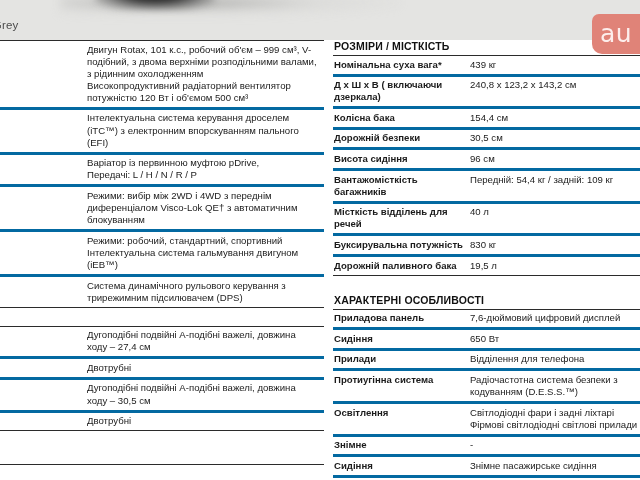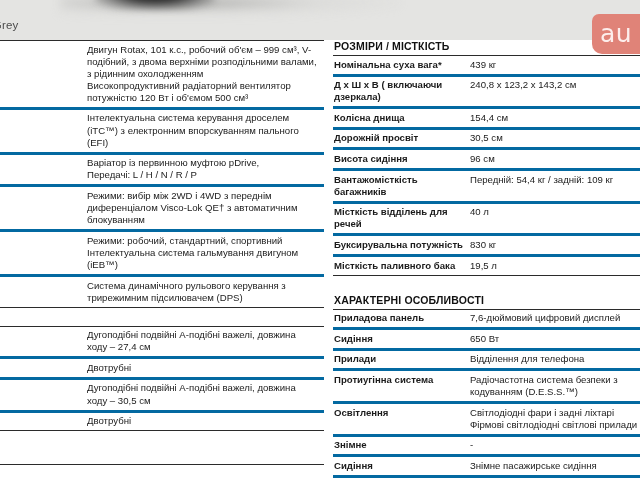--- a/index.html
+++ b/index.html
@@ -158,45 +158,45 @@
           <tbody>
             <tr class="thick">
               <td class="k">Номінальна суха вага*</td>
               <td class="v">439 кг</td>
             </tr>
             <tr>
               <td class="k">Д x Ш x В ( включаючи дзеркала)</td>
               <td class="v">240,8 x 123,2 x 143,2 см</td>
             </tr>
             <tr>
-              <td class="k">Колісна днища</td>
+              <td class="k">Колісна бака</td>
               <td class="v">154,4 см</td>
             </tr>
             <tr>
-              <td class="k">Дорожній просвіт</td>
+              <td class="k">Дорожній безпеки</td>
               <td class="v">30,5 см</td>
             </tr>
             <tr>
               <td class="k">Висота сидіння</td>
               <td class="v">96 см</td>
             </tr>
             <tr>
               <td class="k">Вантажомісткість багажників</td>
               <td class="v">Передній: 54,4 кг / задній: 109 кг</td>
             </tr>
             <tr>
               <td class="k">Місткість відділень для речей</td>
               <td class="v">40 л</td>
             </tr>
             <tr>
               <td class="k">Буксирувальна потужність</td>
               <td class="v">830 кг</td>
             </tr>
             <tr class=" last-rule">
-              <td class="k">Місткість паливного бака</td>
+              <td class="k">Дорожній паливного бака</td>
               <td class="v">19,5 л</td>
             </tr>
           </tbody>
         </table>
         <div class="gap"></div>
         <div class="sec-title">ХАРАКТЕРНІ ОСОБЛИВОСТІ</div>
         <table class="spec-table">
           <tbody>
             <tr class="thick">
               <td class="k">Приладова панель</td>

